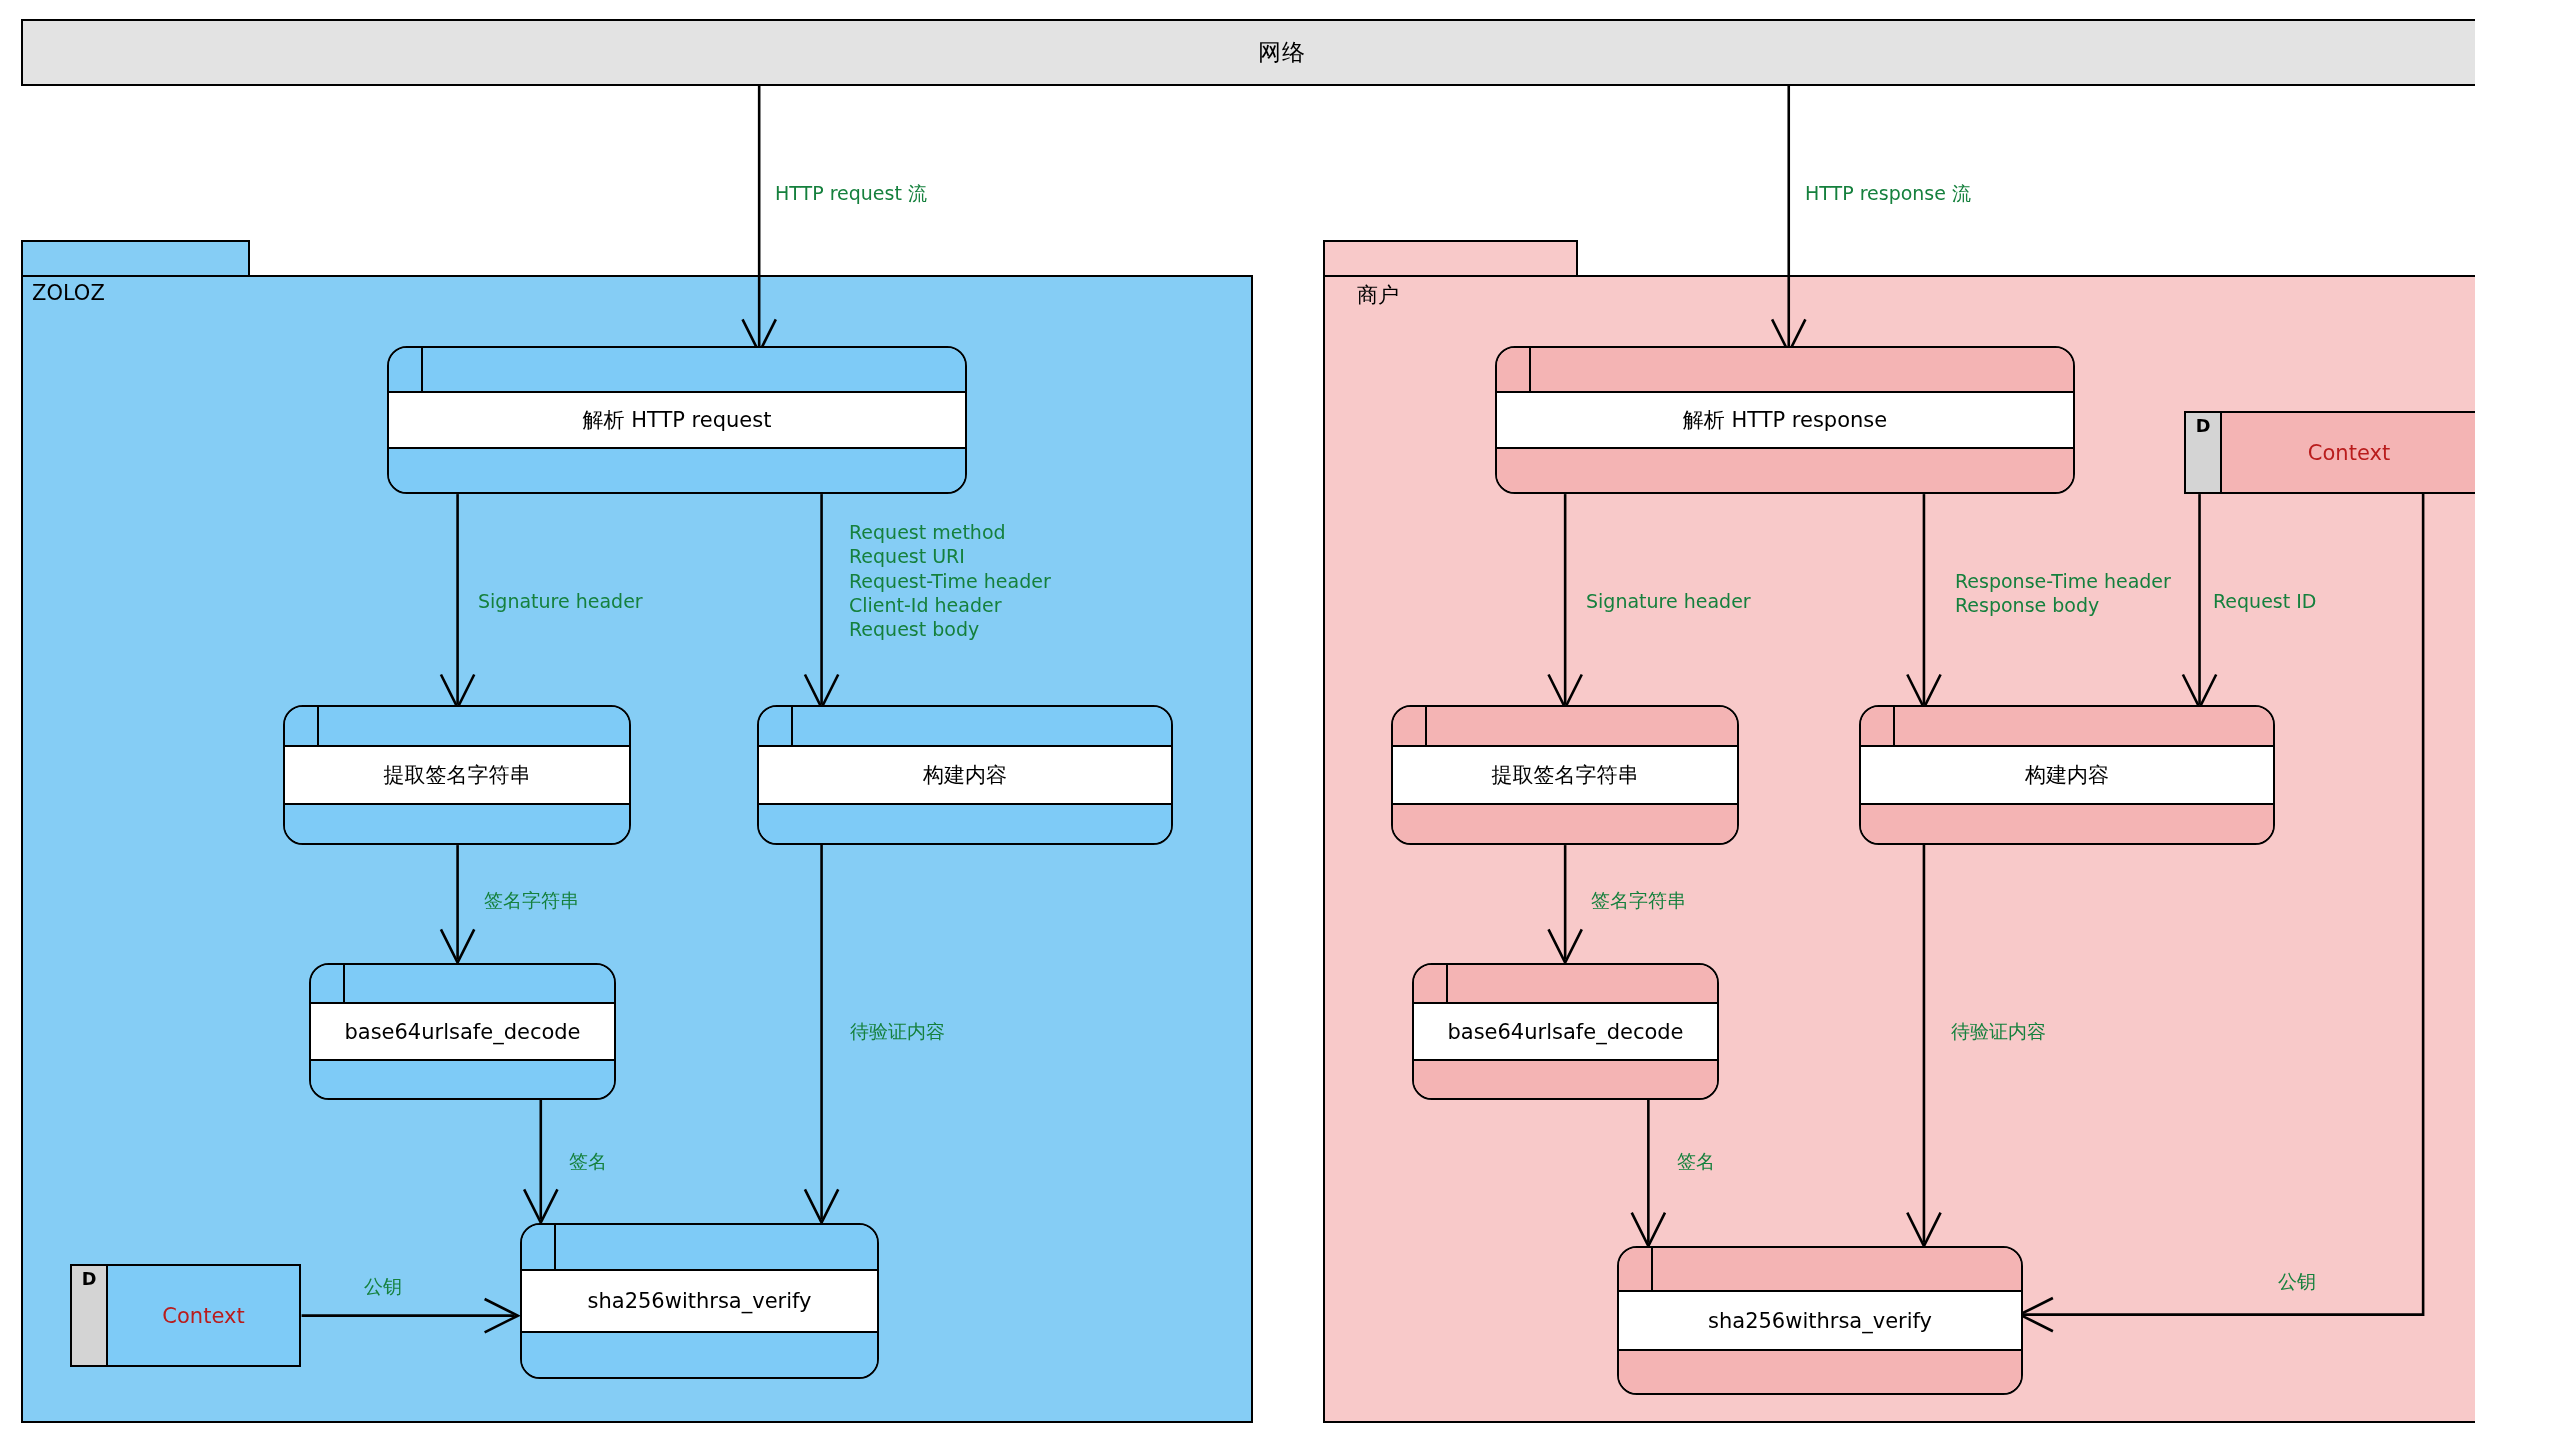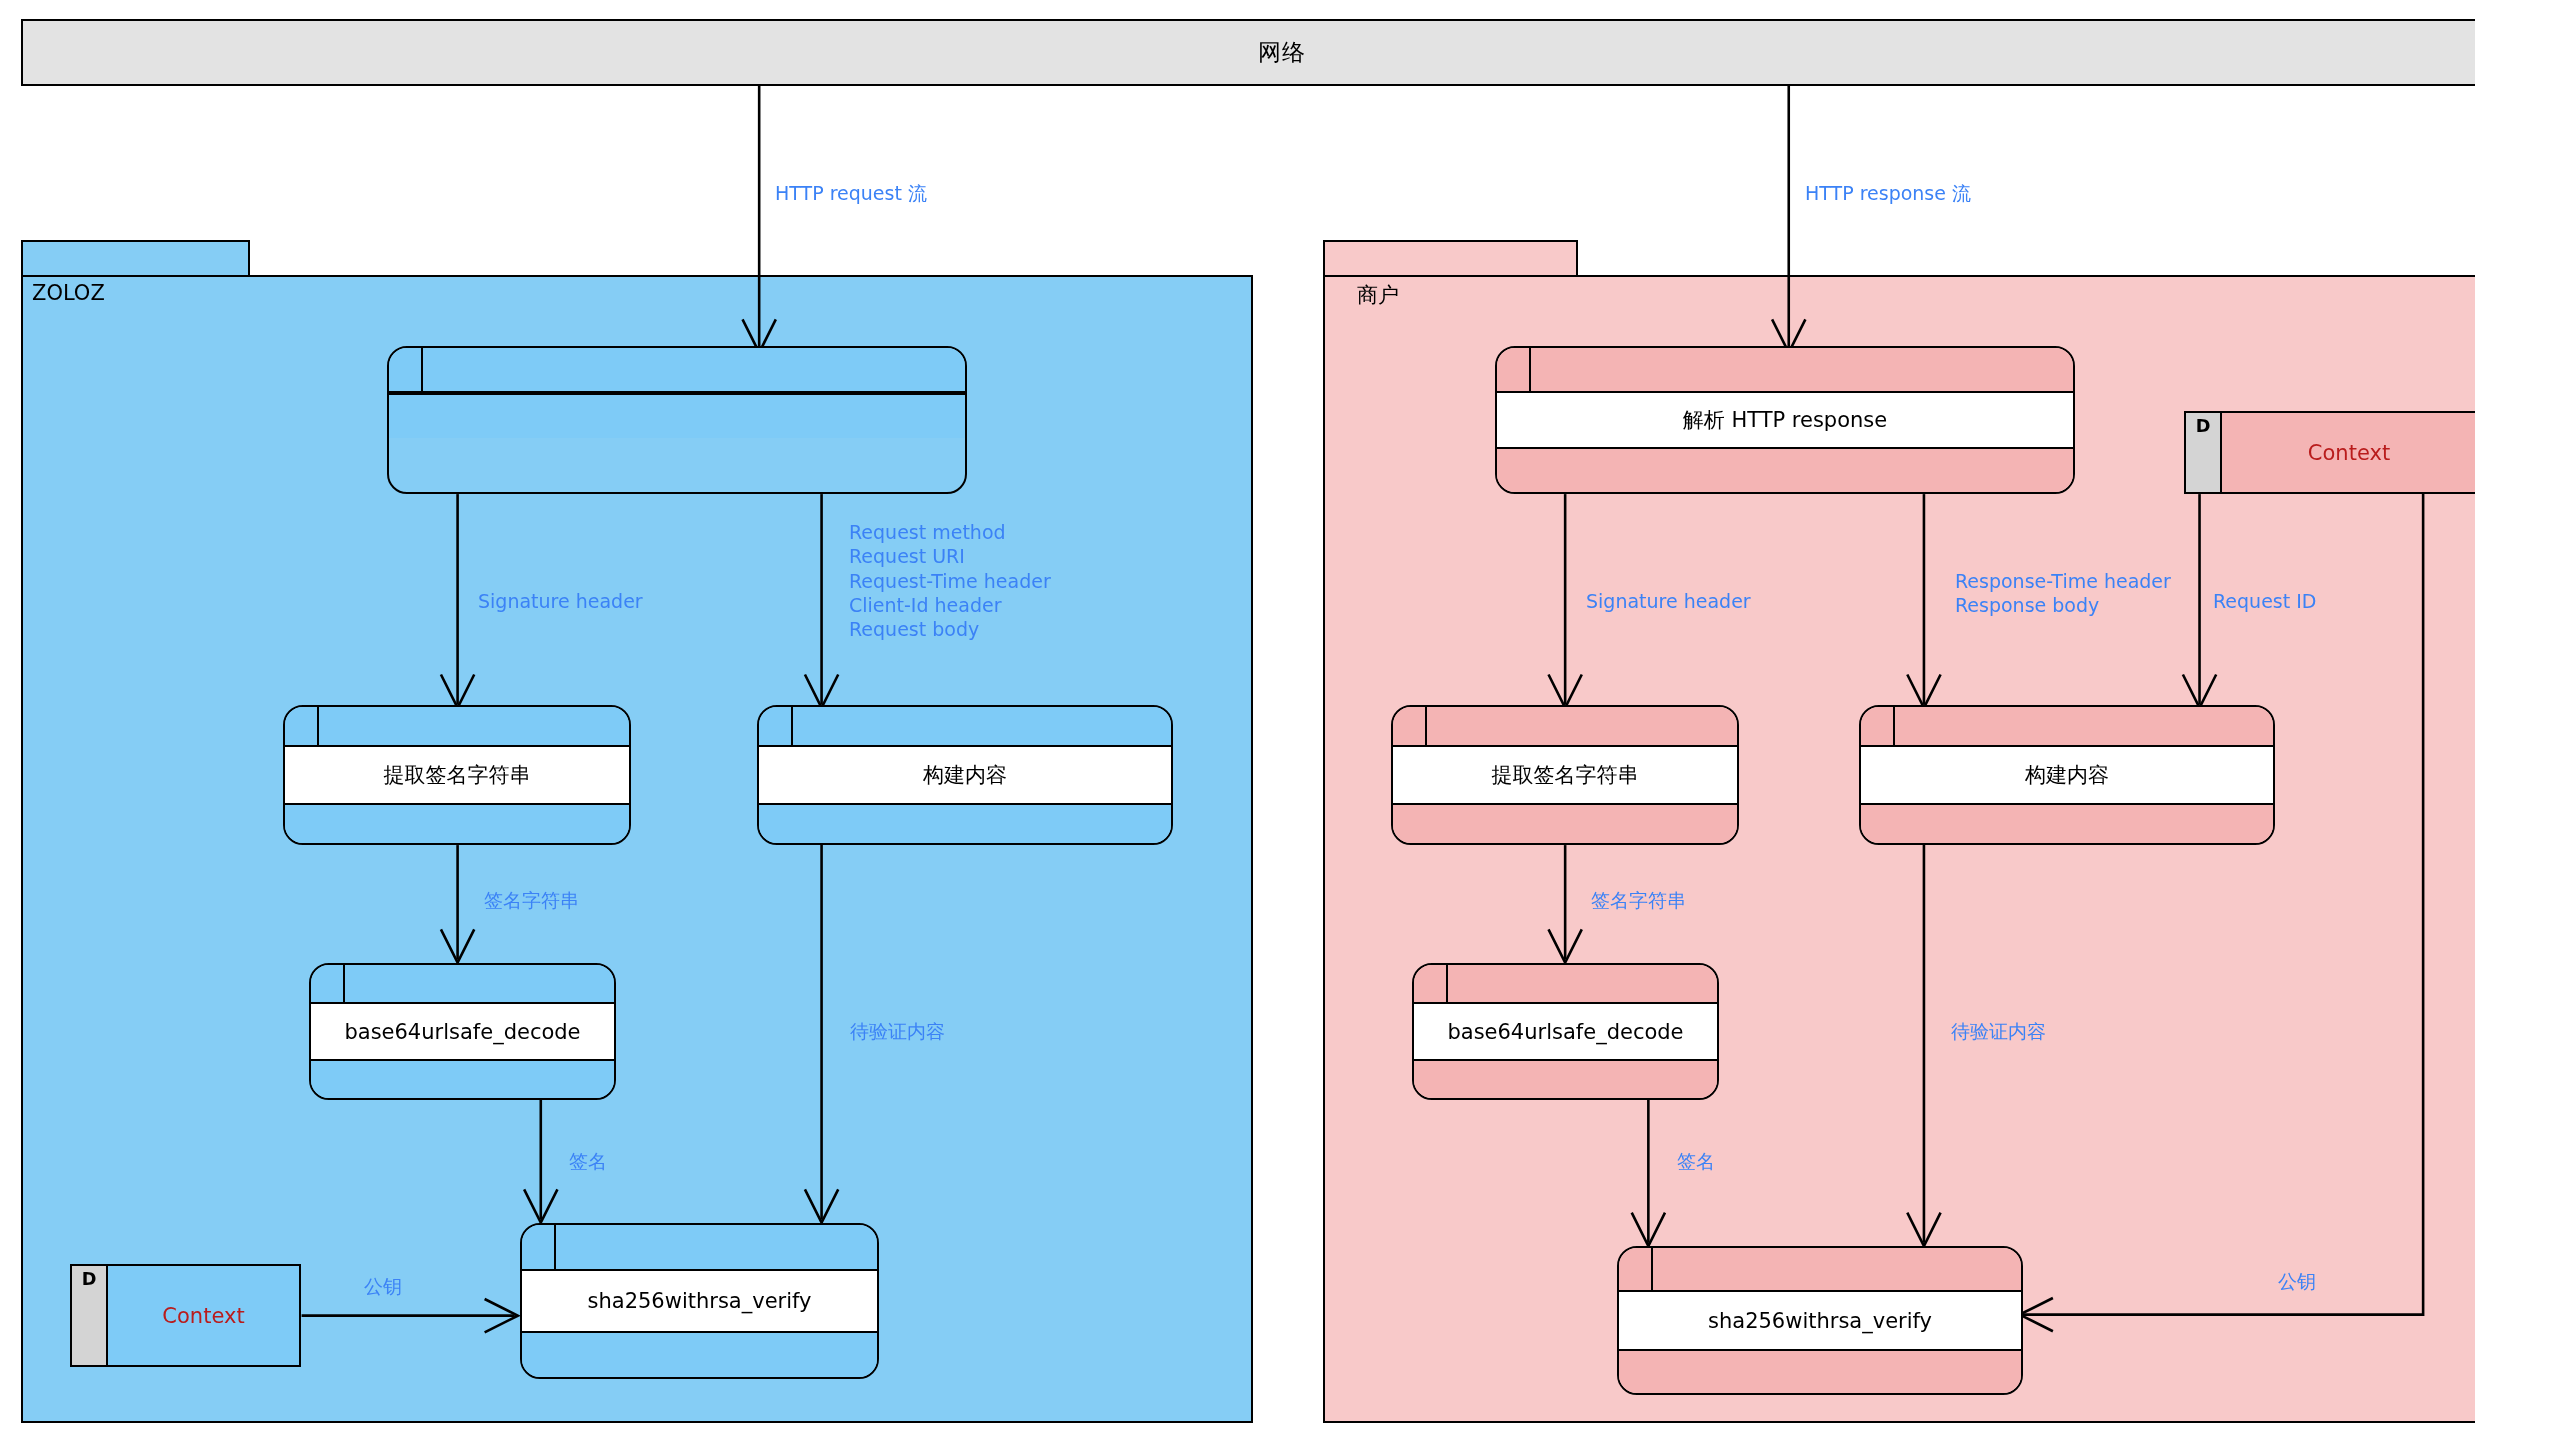--- a/index.html
+++ b/index.html
@@ -40,21 +40,21 @@
   .ds{border:2.6px solid #000;display:flex;align-items:stretch;}
   .ds .d-cell{
     width:34px;border-right:2.6px solid #000;background:#d4d4d4;
     display:flex;align-items:flex-start;justify-content:center;padding-top:3.1px;
   }
   .ds .d-cell span{font-size:17.7px;font-weight:bold;color:#000;}
   .ds .v-cell{flex:1 1 auto;display:flex;align-items:center;justify-content:center;}
   .ds .v-cell span{font-size:21px;color:#b91c1c;}
 
   
-  .elabel{font-size:19px;color:#3b82f6;white-space:pre;line-height:1.28;}
+  .elabel{font-size:19px;color:#15803d;white-space:pre;line-height:1.28;}
 
   
   #wires{position:absolute;left:0;top:0;width:2563px;height:1452px;pointer-events:none;}
   #wires path,#wires line{stroke:#000;stroke-width:5;fill:none;}
 </style>
 </head>
 <body>
 
 <div id="stage">
 
@@ -117,20 +117,23 @@
     <path d="M4660,950 L4660,2528 L3890,2528"></path>
     <path d="M3948,2496 L3884,2528 L3948,2560"></path>
   </svg>
 
   <div class="abs elabel" style="left:775px;top:181px;">HTTP request 流</div>
   <div class="abs elabel" style="left:1805px;top:181px;">HTTP response 流</div>
 
   <div class="abs node" style="left:387px;top:346px;width:580px;height:148px;">
     <div class="band band-top" style="height:43px;background:#7ecbf7;">
       <div class="tick"></div>
+    </div>
+    <div class="mid">
+      <span>解析 HTTP request</span>
     </div>
     <div class="band band-bot" style="height:43px;background:#7ecbf7;"></div>
   </div>
 
   <div class="abs node" style="left:283px;top:705px;width:348px;height:140px;">
     <div class="band band-top" style="height:38px;background:#7ecbf7;">
       <div class="tick"></div>
     </div>
     <div class="mid">
       <span>提取签名字符串</span>

